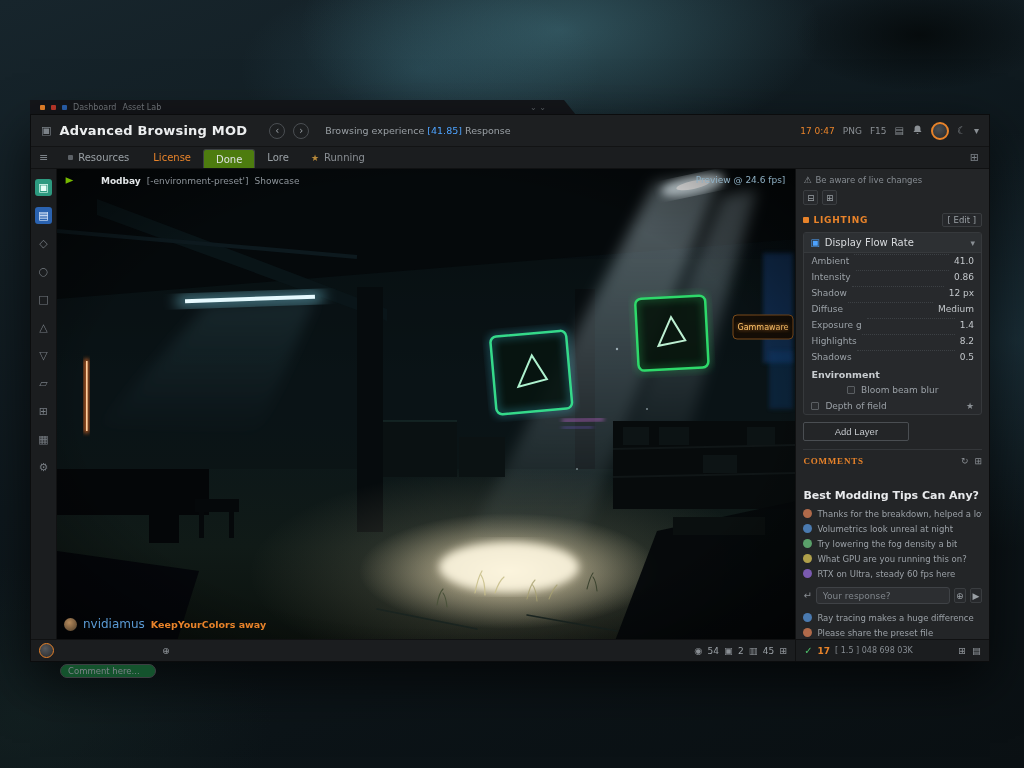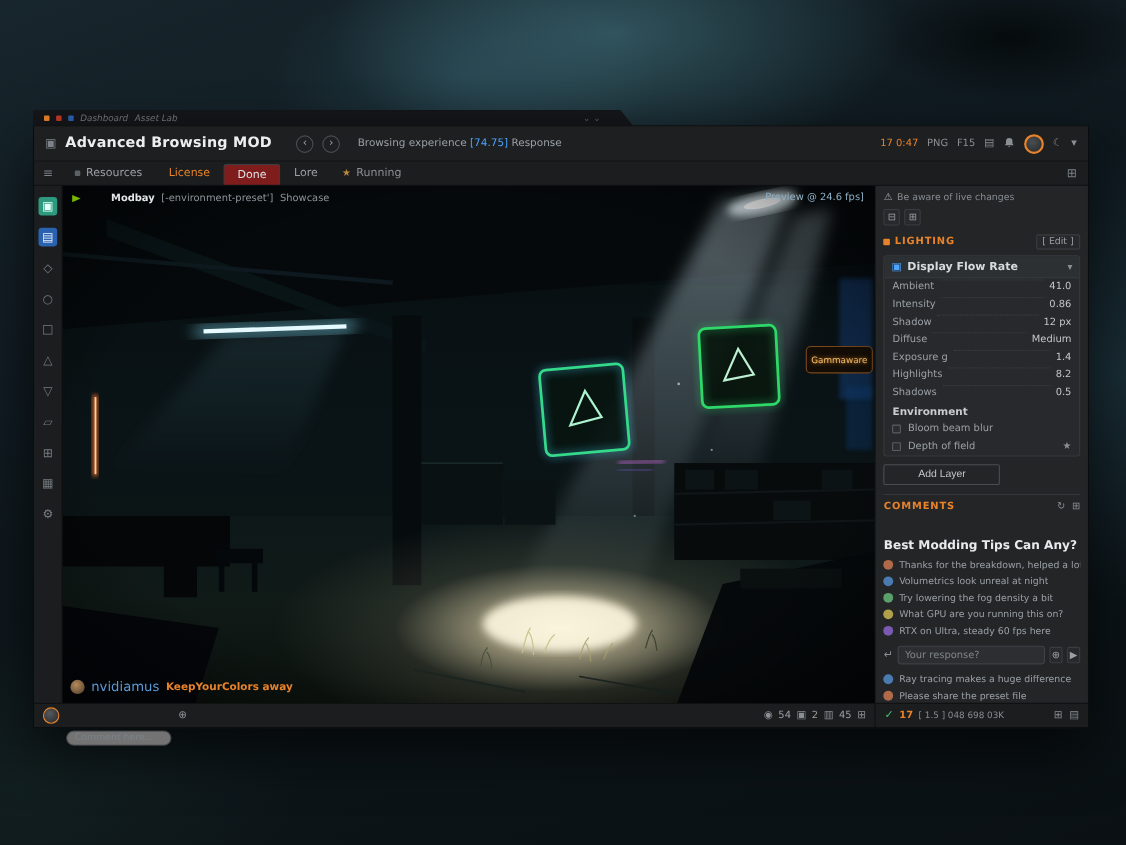--- a/index.html
+++ b/index.html
@@ -11,21 +11,21 @@
       radial-gradient(300px 160px at 420px 70px, rgba(70,130,150,.25), transparent 60%),
       radial-gradient(180px 80px at 920px 35px, rgba(4,8,9,.85), transparent 70%),
       radial-gradient(520px 320px at 1015px 340px, rgba(46,82,98,.38), transparent 65%),
       radial-gradient(420px 260px at 20px 720px, rgba(28,48,44,.35), transparent 60%),
       linear-gradient(160deg,#17252c 0%, #0e181d 45%, #0a1013 100%); }
   
   .strip { position:absolute; left:30px; top:100px; width:546px; height:15px;
     background:#14161a; clip-path:polygon(0 0, calc(100% - 12px) 0, 100% 100%, 0 100%);
     display:flex; align-items:center; gap:6px; padding:0 10px; }
   .strip .d { width:5px; height:5px; border-radius:1px; }
-  .strip .lab { font-size:8px; color:#73787d;font-style:italic; }
+  .strip .lab { font-size:8px; color:#73787d; }
   .strip .chev { margin-left:auto; margin-right:20px; font-size:8px; color:#5c6166; }
   .window { position:absolute; left:30px; top:114px; width:960px; height:548px;
     background:#202224; border:1px solid #0b0c0d; box-shadow:0 20px 50px rgba(0,0,0,.65);
     display:flex; flex-direction:column; }
   .titlebar { height:32px; background:#1d1f21; border-bottom:1px solid #121314;
     display:flex; align-items:center; padding:0 10px; gap:8px; }
   .win-ic { color:#7c8288; font-size:11px; }
   .title { font-size:13px; font-weight:bold; color:#eceeef; letter-spacing:.2px; margin-right:14px; }
   .navbtn { width:16px; height:16px; border:1px solid #4a4e52; border-radius:50%;
     color:#9aa0a5; font-size:10px; line-height:14px; text-align:center; }
@@ -35,21 +35,21 @@
   .tb-right .org { color:#e8832a; font-size:9px; }
   .tb-right .gry { color:#8a8f94; font-size:9px; }
   .tb-ic { color:#8a8f94; font-size:10px; }
   .tb-avatar { width:18px; height:18px; border-radius:50%; border:2px solid #e8832a;
     background:radial-gradient(circle at 40% 35%, #4a4e52, #26282a); }
   .tabbar { height:22px; background:#1b1d1f; border-bottom:1px solid #101112;
     display:flex; align-items:stretch; padding-left:8px; }
   .tabbar .menu { color:#7c8288; font-size:11px; align-self:center; margin-right:8px; }
   .tab { font-size:10px; color:#9aa0a5; padding:0 12px; display:flex; align-items:center; gap:5px; }
   .tab.accent { color:#e8832a; }
-  .tab.active { background:#7f1d1d; color:#dfe2e4; border:1px solid #3c4043; border-bottom:none;
+  .tab.active { background:#4d7c0f; color:#dfe2e4; border:1px solid #3c4043; border-bottom:none;
     border-radius:3px 3px 0 0; margin-top:2px; }
   .tab .tdot { width:5px; height:5px; border-radius:1px; background:#5c6166; }
   .run { display:flex; align-items:center; gap:5px; font-size:10px; color:#8a8f94; padding:0 10px; }
   .run .st { color:#b98a3a; font-size:9px; }
   .tabbar .tb-grid { margin-left:auto; margin-right:10px; align-self:center; color:#7c8288; font-size:11px; }
   
   .content { flex:1; display:flex; min-height:0; }
   .rail { width:26px; background:#1b1d1f; border-right:1px solid #101112;
     display:flex; flex-direction:column; align-items:center; gap:11px; padding-top:10px; }
   .tool { width:17px; height:17px; display:flex; align-items:center; justify-content:center;
@@ -79,51 +79,51 @@
     color:#9aa0a5; font-size:9px; display:flex; align-items:center; justify-content:center; }
   .sec-head { display:flex; align-items:center; margin:2px 0 5px; }
   .sec-label { font-size:9px; font-weight:bold; letter-spacing:.8px; color:#e8832a; display:flex; gap:4px; align-items:center; }
   .sec-label .dd { width:6px; height:6px; background:#e8832a; border-radius:1px; }
   .sec-act { margin-left:auto; font-size:8.5px; color:#9aa0a5; border:1px solid #3a3d40;
     border-radius:2px; padding:1px 5px; background:#26282b; }
   .card { border:1px solid #36393c; background:#27292c; border-radius:3px; }
   .card-head { display:flex; align-items:center; gap:5px; background:#2d3033;
     padding:4px 6px; border-bottom:1px solid #36393c; }
   .card-head .ci { color:#4da3ff; font-size:10px; }
-  .card-title { font-size:10px; font-weight:bold; color:#d8dbde; flex:1; }
+  .card-title { font-size:10px; font-weight:normal; color:#d8dbde; flex:1; }
   .card-head .cv { color:#8a8f94; font-size:9px; }
   .prow { display:flex; align-items:flex-start; font-size:9px; padding:3px 7px; }
   .prow .pl { color:#9aa0a6; }
   .prow .lead { flex:1; border-bottom:1px dotted #3c4044; margin:0 5px; transform:translateY(-2px); }
   .prow .pv { color:#c3c7cb; }
   .subsec { font-size:9.5px; font-weight:bold; color:#c8ccd0; padding:4px 7px 2px; }
-  .trow { display:flex; align-items:center; gap:6px; padding:3px 7px; font-size:9px; color:#9aa0a6; }
+  .trow { display:flex; align-items:center; gap:6px; padding:3px 7px; font-size:9px; color:#9aa0a6;justify-content:center; }
   .cb { width:8px; height:8px; border:1px solid #5a5e62; border-radius:1px; background:#2b2d30; }
   .trow .str { margin-left:auto; color:#8a8f94; font-size:9px; }
   .add-btn { margin:7px 0 6px; width:106px; padding:3px 0; text-align:center; font-size:9.5px;
     color:#c3c7cb; border:1px solid #4a4e52; border-radius:2px; background:transparent; }
   .pdiv { border-top:1px solid #34373a; margin:2px 0 6px; }
-  .com-row { display:flex; align-items:center; gap:21px; }
+  .com-row { display:flex; align-items:center; gap:21px;font-family:Liberation Serif, serif; }
   .com-label { font-size:9px; font-weight:bold; letter-spacing:.8px; color:#e8832a; }
   .com-ics { margin-left:auto; display:flex; gap:6px; color:#8a8f94; font-size:9px; }
   .thread { font-size:11px; font-weight:bold; color:#e8eaec; margin:23px 0 4px; }
   .msg { display:flex; align-items:center; gap:5px; margin:2.5px 0; }
   .mav { width:9px; height:9px; border-radius:50%; flex:none; }
   .mtx { font-size:8.5px; color:#9aa0a6; white-space:nowrap; overflow:hidden; }
   .reply { display:flex; align-items:center; gap:4px; margin:6px 0; }
   .reply .ri { color:#8a8f94; font-size:10px; }
   .reply input { flex:1; height:17px; background:#2c2e31; border:1px solid #3f4246; border-radius:3px;
     font-size:9px; color:#cfd3d6; padding:0 6px; outline:none; font-family:inherit; }
   .reply input::placeholder { color:#80868c; }
   
   .bottombar { height:22px; background:#1b1d1f; border-top:1px solid #101112; display:flex; }
   .bb-left { width:765px; display:flex; align-items:center; gap:6px; padding:0 8px; }
   .bb-av { width:15px; height:15px; border-radius:50%; border:1.5px solid #e8832a;
     background:radial-gradient(circle at 40% 35%, #55595d, #26282a); }
-  .bb-input { width:96px; height:14px; background:#737373; border:1px solid #3c3f42; border-radius:7px;
+  .bb-input { width:96px; height:14px; background:#14532d; border:1px solid #3c3f42; border-radius:7px;
     font-size:8.5px; color:#cfd3d6; padding:0 7px; outline:none; font-family:inherit;margin-top:40px; }
   .bb-input::placeholder { color:#7c8288; }
   .bb-ic { color:#8a8f94; font-size:9.5px; }
   .bb-stats { margin-left:auto; display:flex; align-items:center; gap:5px; font-size:9px; color:#9aa0a5; }
   .bb-right { width:194px; border-left:1px solid #101112; display:flex; align-items:center; gap:5px; padding:0 8px; }
   .bb-chk { color:#4cc06a; font-size:10px; }
   .bb-cnt { color:#e8832a; font-size:9px; font-weight:bold; }
   .bb-txt { color:#868c92; font-size:8px; white-space:nowrap; }
   .bb-rics { margin-left:auto; display:flex; gap:6px; color:#8a8f94; font-size:9.5px; }
 </style>
@@ -143,21 +143,21 @@
 
 <div class="window">
 
   <div class="titlebar">
     <span class="win-ic">▣</span>
     <span class="title">Advanced Browsing MOD</span>
     <span class="navbtn">‹</span>
     <span class="navbtn">›</span>
     <span class="addr">
       <span>Browsing experience</span>
-      <span class="lnk">[74.75]</span>
+      <span class="lnk">[41.85]</span>
       <span>Response</span>
     </span>
     <span class="tb-right">
       <span class="org">17 0:47</span>
       <span class="gry">PNG</span>
       <span class="gry">F15</span>
       <span class="tb-ic">▤</span>
       <span class="tb-ic">
         <svg width="11" height="11" viewBox="0 0 12 12">
             <path d="M6 1.5a3.2 3.2 0 0 1 3.2 3.2v2.4l1.2 1.7H1.6l1.2-1.7V4.7A3.2 3.2 0 0 1 6 1.5z M5 9.8h2a1 1 0 0 1-2 0z" fill="#8a8f94"></path>

